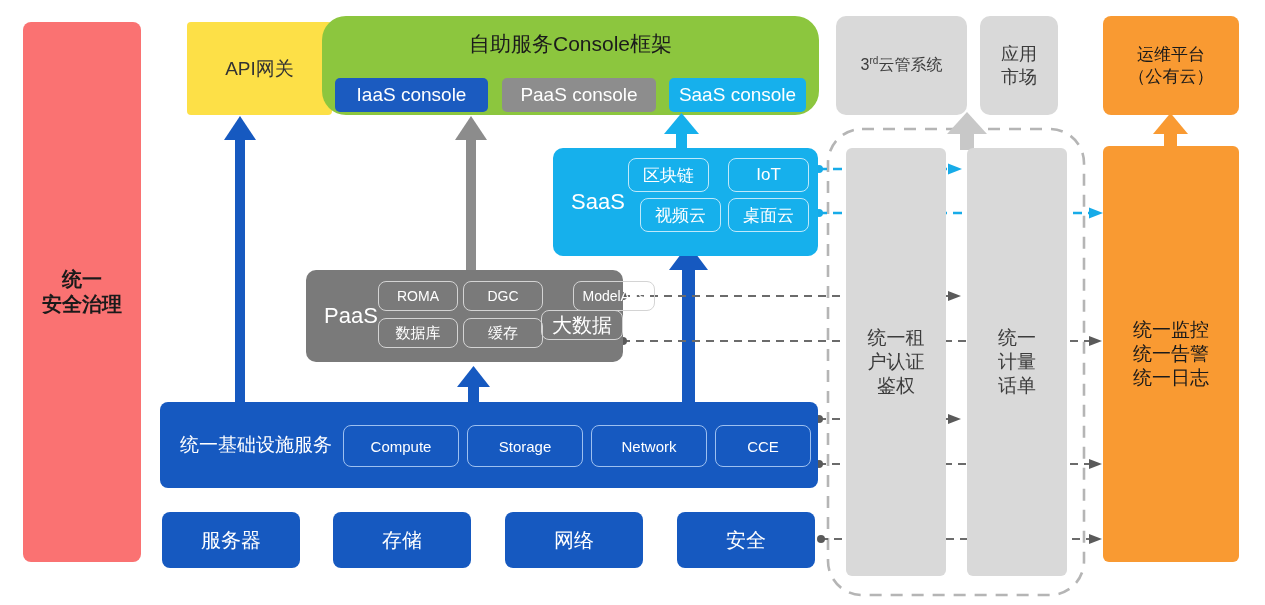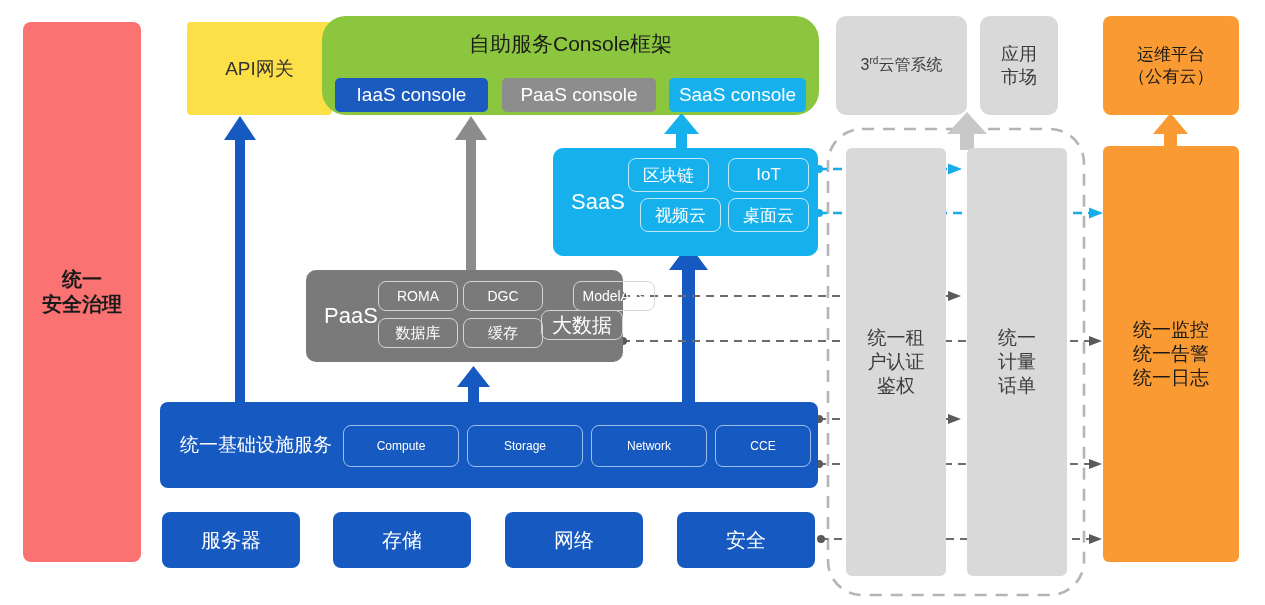--- a/index.html
+++ b/index.html
@@ -32,21 +32,21 @@
   .sub{position:absolute;border:1.6px solid #bfe9fb;border-radius:8px;color:#fff;font-size:17px;display:flex;align-items:center;justify-content:center;}
 
   
   .paas{background:#7a7a7a;border-radius:10px;}
   .paaslabel{position:absolute;left:18px;top:50%;transform:translateY(-50%);color:#fff;font-size:22px;}
   .psub{position:absolute;border:1.6px solid #d4d4d4;border-radius:8px;color:#fff;font-size:14px;display:flex;align-items:center;justify-content:center;}
 
   
   .iaas{background:#1659c0;border-radius:8px;}
   .iaaslabel{position:absolute;left:20px;top:50%;transform:translateY(-50%);color:#fff;font-size:19px;}
-  .isub{position:absolute;border:1.6px solid #9dc0f0;border-radius:8px;color:#fff;font-size:12px;display:flex;align-items:center;justify-content:center;}
+  .isub{position:absolute;border:1.6px solid #9dc0f0;border-radius:8px;color:#fff;font-size:15px;display:flex;align-items:center;justify-content:center;}
 
   
   .bbox{background:#1659c0;color:#fff;font-size:20px;border-radius:8px;}
 
   svg.overlay{position:absolute;left:0;top:0;width:1265px;height:605px;pointer-events:none;}
 </style>
 </head>
 <body>
 
 <div id="stage">

